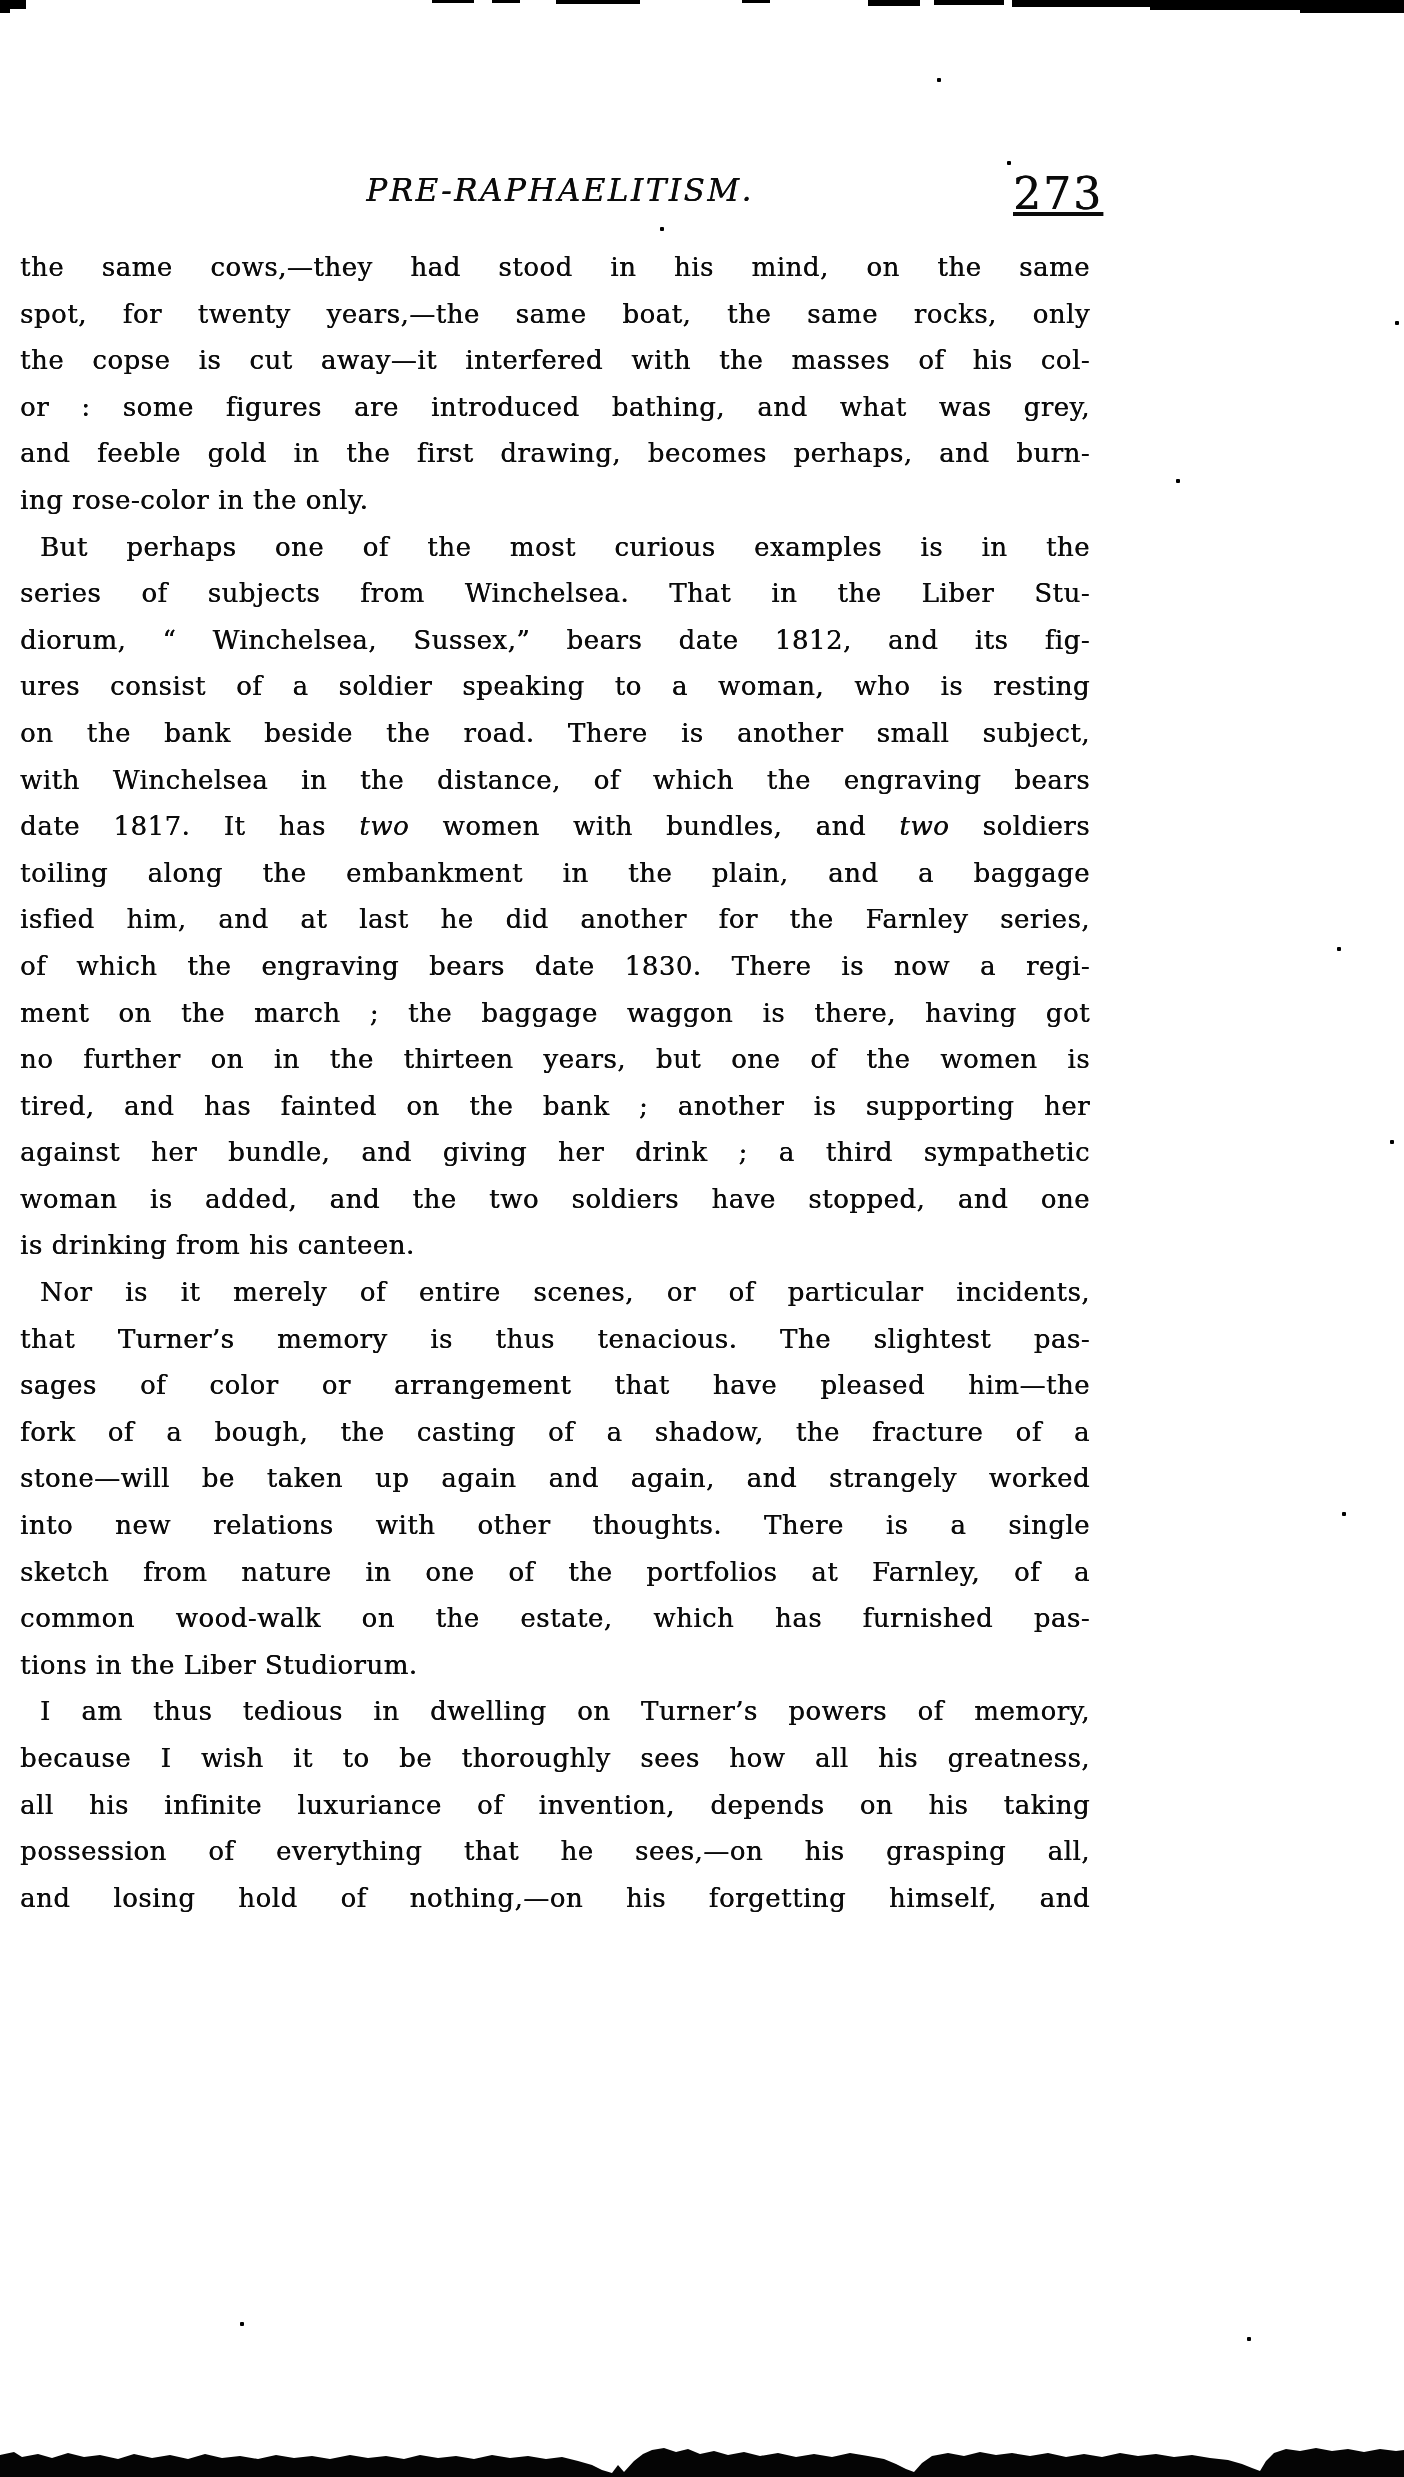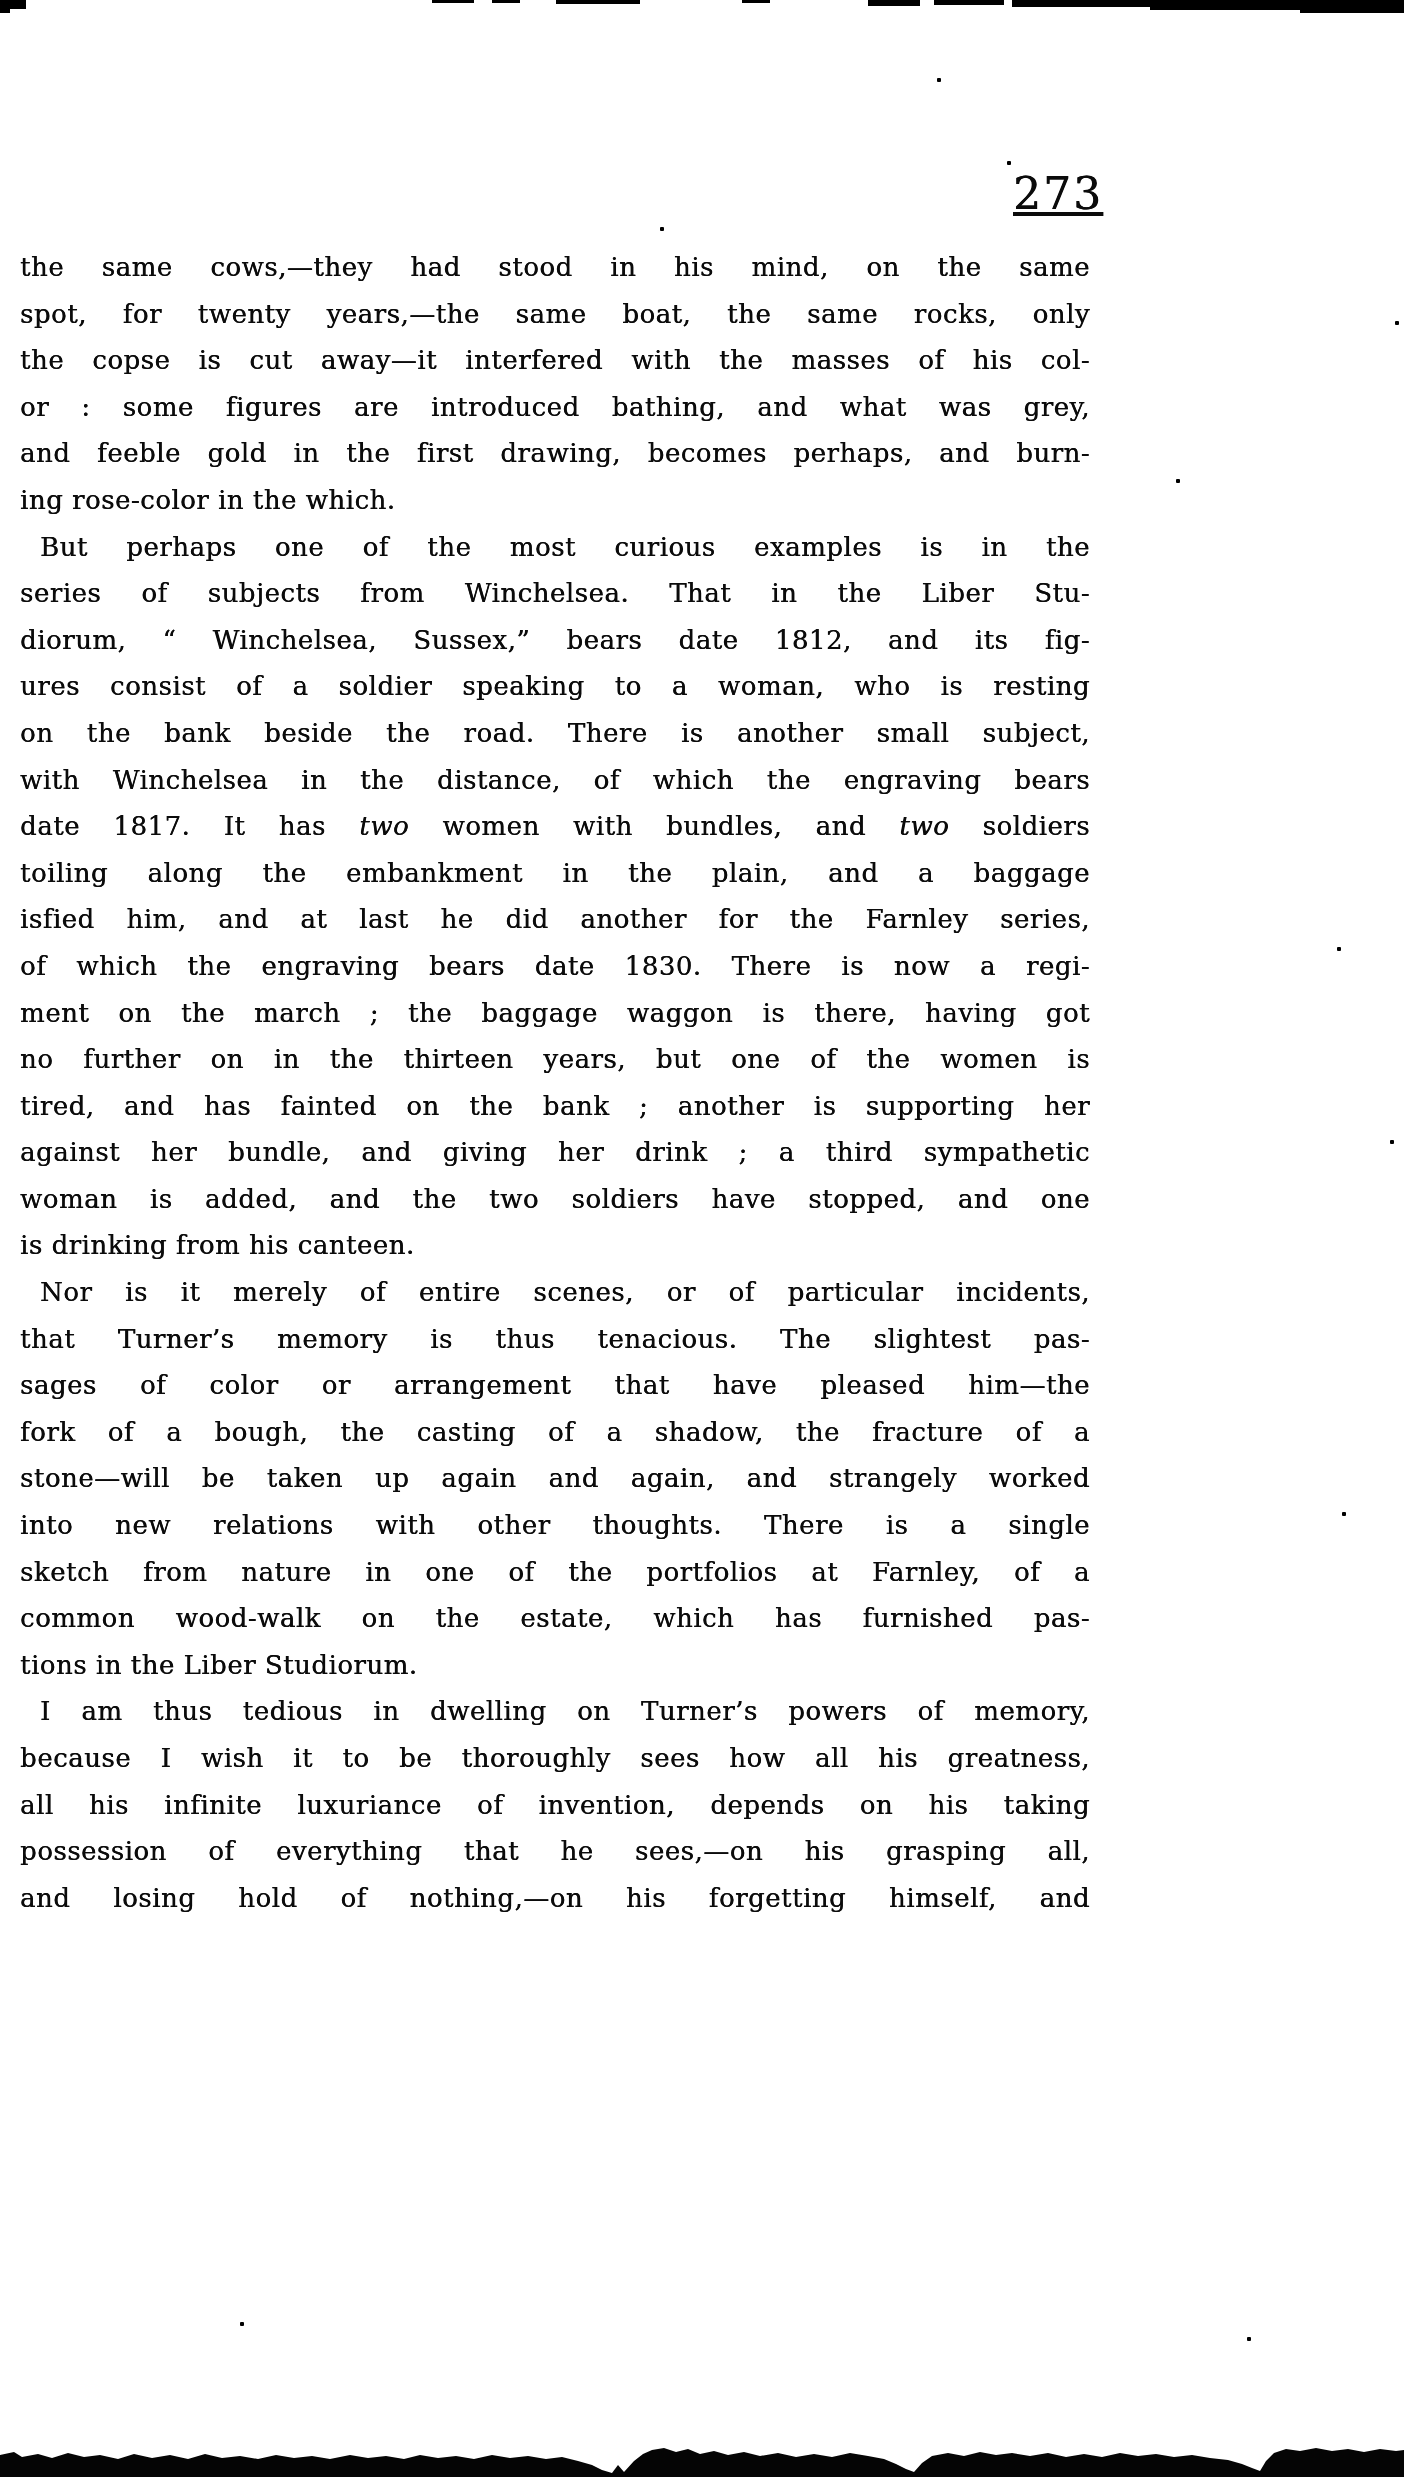--- a/index.html
+++ b/index.html
@@ -73,31 +73,32 @@
     <div class="artifact" style="left:556px; top:0; width:84px; height:4px;"></div>
     <div class="artifact" style="left:742px; top:0; width:28px; height:3px;"></div>
     <div class="artifact" style="left:868px; top:0; width:52px; height:6px;"></div>
     <div class="artifact" style="left:934px; top:0; width:70px; height:5px;"></div>
     <div class="artifact" style="left:1012px; top:0; width:392px; height:7px;"></div>
     <div class="artifact" style="left:1150px; top:0; width:254px; height:10px;"></div>
     <div class="artifact" style="left:1300px; top:0; width:104px; height:13px;"></div>
   </div>
 
   <div class="running-header">
+    <div class="header-title">PRE-RAPHAELITISM.</div>
     <div class="page-number">273</div>
   </div>
 
   <div class="text-block">
       <div class="paragraph">
         <div class="line">the same cows,—they had stood in his mind, on the same</div>
         <div class="line">spot, for twenty years,—the same boat, the same rocks, only</div>
         <div class="line">the copse is cut away—it interfered with the masses of his col-</div>
         <div class="line">or : some figures are introduced bathing, and what was grey,</div>
         <div class="line">and feeble gold in the first drawing, becomes perhaps, and burn-</div>
-        <div class="line short">ing rose-color in the which.</div>
+        <div class="line short">ing rose-color in the only.</div>
       </div>
       <div class="paragraph">
         <div class="line indent">But perhaps one of the most curious examples is in the</div>
         <div class="line">series of subjects from Winchelsea.  That in the Liber Stu-</div>
         <div class="line">diorum, “ Winchelsea, Sussex,” bears date 1812, and its fig-</div>
         <div class="line">ures consist of a soldier speaking to a woman, who is resting</div>
         <div class="line">on the bank beside the road.  There is another small subject,</div>
         <div class="line">with Winchelsea in the distance, of which the engraving bears</div>
         <div class="line">date 1817.  It has <i>two</i> women with bundles, and <i>two</i> soldiers</div>
         <div class="line">toiling along the embankment in the plain, and a baggage</div>

